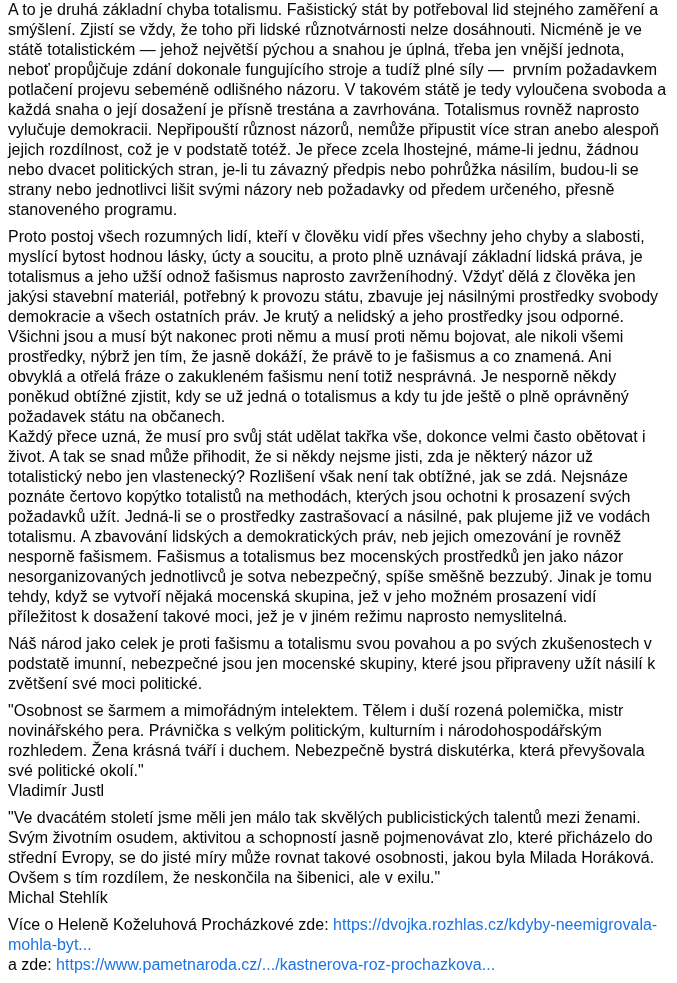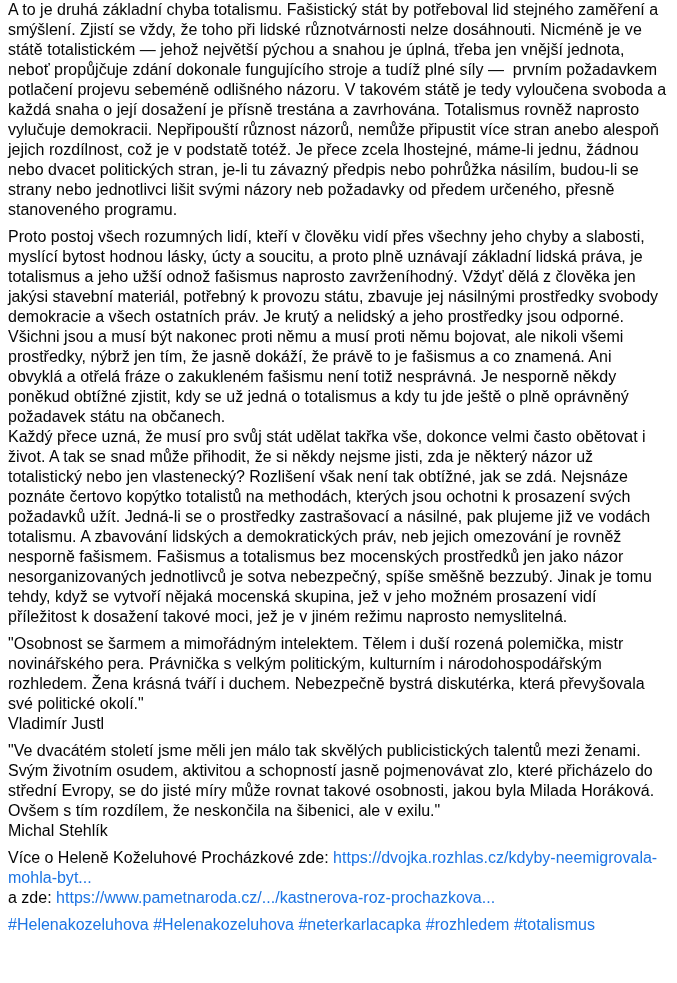--- a/index.html
+++ b/index.html
@@ -38,20 +38,21 @@
     text-align: center;
   }
 </style>
 </head>
 <body style="background: rgb(255, 255, 255);">
 
 <div class="post-text">
     <div class="para"><span>A to je druhá základní chyba totalismu. Fašistický stát by potřeboval lid stejného zaměření a smýšlení. Zjistí se vždy, že toho při lidské různotvárnosti nelze dosáhnouti. Nicméně je ve státě totalistickém — jehož největší pýchou a snahou je úplná, třeba jen vnější jednota, neboť propůjčuje zdání dokonale fungujícího stroje a tudíž plné síly —  prvním požadavkem potlačení projevu sebeméně odlišného názoru. V takovém státě je tedy vyloučena svoboda a každá snaha o její dosažení je přísně trestána a zavrhována. Totalismus rovněž naprosto vylučuje demokracii. Nepřipouští různost názorů, nemůže připustit více stran anebo alespoň jejich rozdílnost, což je v podstatě totéž. Je přece zcela lhostejné, máme-li jednu, žádnou nebo dvacet politických stran, je-li tu závazný předpis nebo pohrůžka násilím, budou-li se strany nebo jednotlivci lišit svými názory neb požadavky od předem určeného, přesně stanoveného programu.</span></div>
     <div class="para"><span>Proto postoj všech rozumných lidí, kteří v člověku vidí přes všechny jeho chyby a slabosti, myslící bytost hodnou lásky, úcty a soucitu, a proto plně uznávají základní lidská práva, je totalismus a jeho užší odnož fašismus naprosto zavrženíhodný. Vždyť dělá z člověka jen jakýsi stavební materiál, potřebný k provozu státu, zbavuje jej násilnými prostředky svobody demokracie a všech ostatních práv. Je krutý a nelidský a jeho prostředky jsou odporné. Všichni jsou a musí být nakonec proti němu a musí proti němu bojovat, ale nikoli všemi prostředky, nýbrž jen tím, že jasně dokáží, že právě to je fašismus a co znamená. Ani obvyklá a otřelá fráze o zakukleném fašismu není totiž nesprávná. Je nesporně někdy poněkud obtížné zjistit, kdy se už jedná o totalismus a kdy tu jde ještě o plně oprávněný požadavek státu na občanech.
 Každý přece uzná, že musí pro svůj stát udělat takřka vše, dokonce velmi často obětovat i život. A tak se snad může přihodit, že si někdy nejsme jisti, zda je některý názor už totalistický nebo jen vlastenecký? Rozlišení však není tak obtížné, jak se zdá. Nejsnáze poznáte čertovo kopýtko totalistů na methodách, kterých jsou ochotni k prosazení svých požadavků užít. Jedná-li se o prostředky zastrašovací a násilné, pak plujeme již ve vodách totalismu. A zbavování lidských a demokratických práv, neb jejich omezování je rovněž nesporně fašismem. Fašismus a totalismus bez mocenských prostředků jen jako názor nesorganizovaných jednotlivců je sotva nebezpečný, spíše směšně bezzubý. Jinak je tomu tehdy, když se vytvoří nějaká mocenská skupina, jež v jeho možném prosazení vidí příležitost k dosažení takové moci, jež je v jiném režimu naprosto nemyslitelná.</span></div>
+    <div class="para"><span>Náš národ jako celek je proti fašismu a totalismu svou povahou a po svých zkušenostech v podstatě imunní, nebezpečné jsou jen mocenské skupiny, které jsou připraveny užít násilí k zvětšení své moci politické.</span></div>
     <div class="para"><span>"Osobnost se šarmem a mimořádným intelektem. Tělem i duší rozená polemička, mistr novinářského pera. Právnička s velkým politickým, kulturním i národohospodářským rozhledem. Žena krásná tváří i duchem. Nebezpečně bystrá diskutérka, která převyšovala své politické okolí."
 Vladimír Justl</span></div>
     <div class="para"><span>"Ve dvacátém století jsme měli jen málo tak skvělých publicistických talentů mezi ženami. Svým životním osudem, aktivitou a schopností jasně pojmenovávat zlo, které přicházelo do střední Evropy, se do jisté míry může rovnat takové osobnosti, jakou byla Milada Horáková. Ovšem s tím rozdílem, že neskončila na šibenici, ale v exilu."
 Michal Stehlík</span></div>
-    <div class="para"><span>Více o Heleně Koželuhové Procházkové zde: </span><a href="#" class="link">https://dvojka.rozhlas.cz/kdyby-neemigrovala-mohla-byt...</a><span>
+    <div class="para"><span>Více o Heleně Koželuhová Procházkové zde: </span><a href="#" class="link">https://dvojka.rozhlas.cz/kdyby-neemigrovala-mohla-byt...</a><span>
 a zde: </span><a href="#" class="link">https://www.pametnaroda.cz/.../kastnerova-roz-prochazkova...</a></div>
     <div class="para"><a href="#" class="hashtag">#Helenakozeluhova</a><span> </span><a href="#" class="hashtag">#Helenakozeluhova</a><span> </span><a href="#" class="hashtag">#neterkarlacapka</a><span> </span><a href="#" class="hashtag">#rozhledem</a><span> </span><a href="#" class="hashtag">#totalismus</a></div>
   </div>
 
 </body></html>

